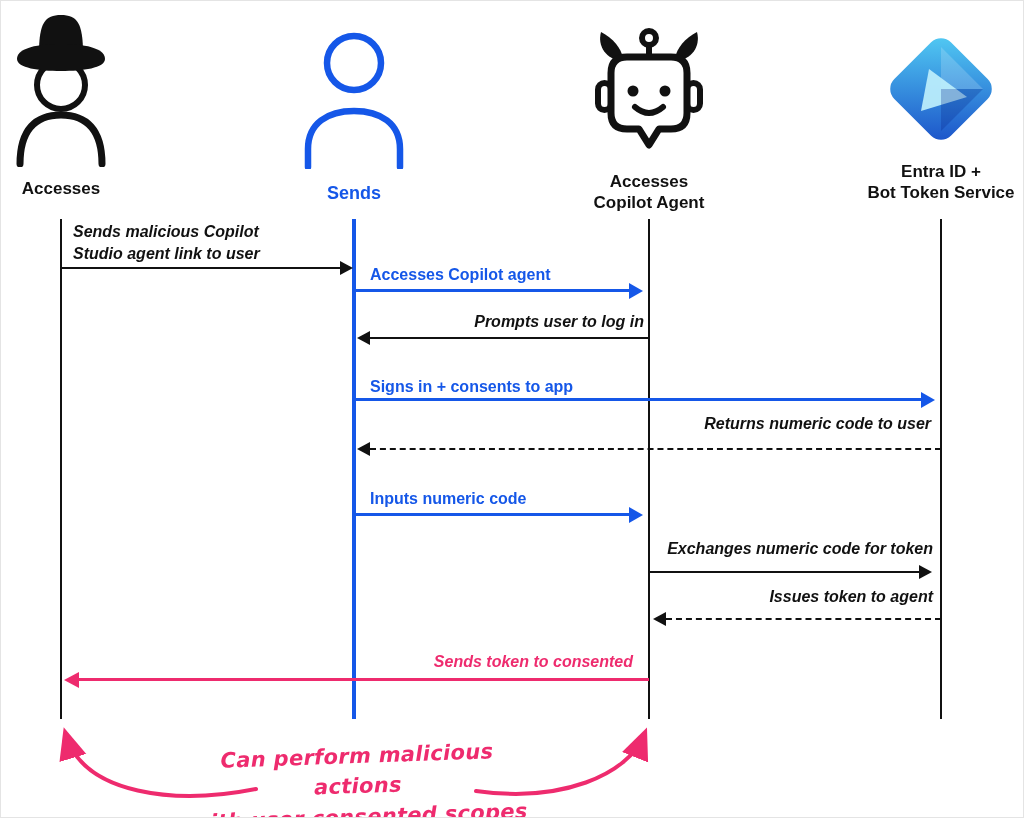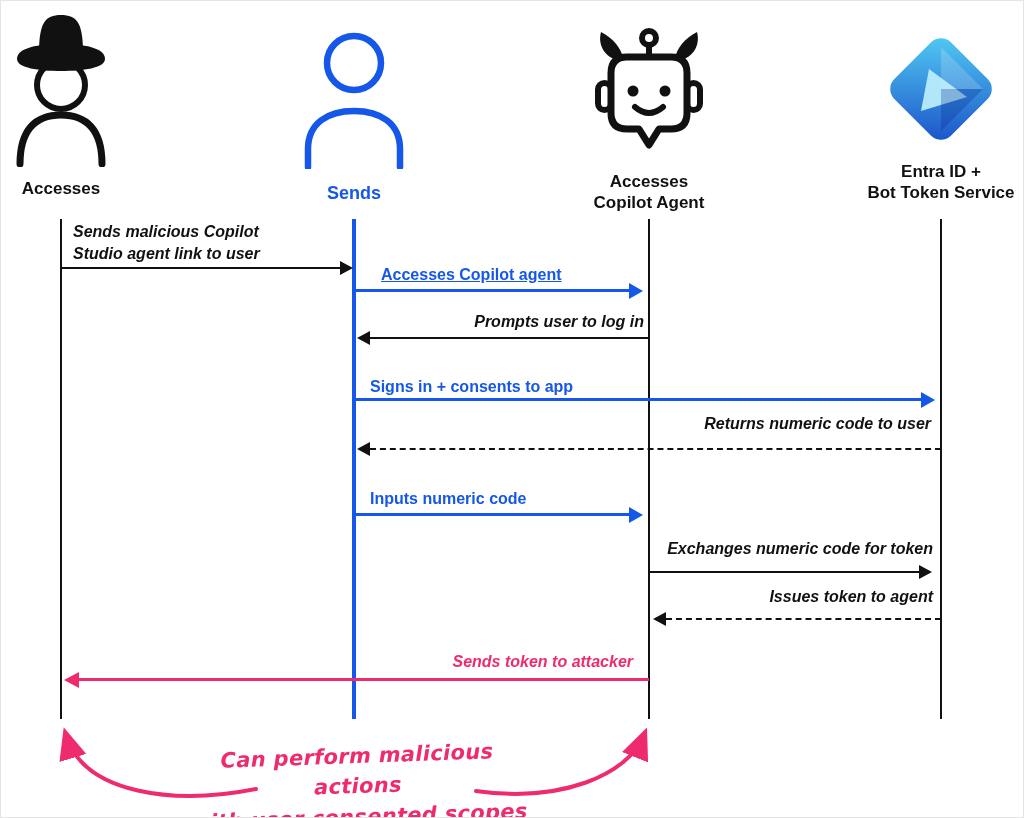--- a/index.html
+++ b/index.html
@@ -103,21 +103,21 @@
 
   <div class="lifeline ll-attacker"></div>
   <div class="lifeline ll-target"></div>
   <div class="lifeline ll-agent"></div>
   <div class="lifeline ll-entra"></div>
 
   <div class="msg-label italic" style="left:72px;top:220px;width:195px;">Sends malicious Copilot Studio agent link to user</div>
   <div class="line k-solid" style="left:60px;top:266px;width:283px;"></div>
   <div class="ah ah-r-k" style="left:339px;top:260px;"></div>
 
-  <div class="msg-label blue" style="left:380px;top:263px;text-decoration:underline;">Accesses Copilot agent</div>
+  <div class="msg-label blue" style="left:369px;top:263px;">Accesses Copilot agent</div>
   <div class="line b-solid" style="left:355px;top:288px;width:274px;"></div>
   <div class="ah ah-r-b" style="left:628px;top:282px;"></div>
 
   <div class="msg-label italic right" style="left:420px;top:310px;width:223px;">Prompts user to log in</div>
   <div class="ah ah-l-k" style="left:356px;top:330px;"></div>
   <div class="line k-solid" style="left:369px;top:336px;width:279px;"></div>
 
   <div class="msg-label blue" style="left:369px;top:375px;text-align:center;">Signs in + consents to app</div>
   <div class="line b-solid" style="left:355px;top:397px;width:566px;"></div>
   <div class="ah ah-r-b" style="left:920px;top:391px;"></div>
@@ -131,21 +131,21 @@
   <div class="ah ah-r-b" style="left:628px;top:506px;"></div>
 
   <div class="msg-label italic right" style="left:600px;top:537px;width:332px;">Exchanges numeric code for token</div>
   <div class="line k-solid" style="left:648px;top:570px;width:274px;"></div>
   <div class="ah ah-r-k" style="left:918px;top:564px;"></div>
 
   <div class="msg-label italic right" style="left:660px;top:585px;width:272px;">Issues token to agent</div>
   <div class="ah ah-l-k" style="left:652px;top:611px;"></div>
   <div class="line k-dash" style="left:665px;top:617px;width:275px;"></div>
 
-  <div class="msg-label italic pink right" style="left:380px;top:650px;width:252px;">Sends token to attacker</div>
+  <div class="msg-label italic pink right" style="left:380px;top:650px;width:252px;">Sends token to consented</div>
   <div class="ah ah-l-p" style="left:63px;top:671px;"></div>
   <div class="line p-solid" style="left:77px;top:677px;width:571px;"></div>
 
   <svg class="abs" style="left:25px;top:698px;" width="660" height="118" viewBox="0 0 660 118">
     <defs>
       <marker id="pinkArrow" markerWidth="9" markerHeight="8" refX="6" refY="3.5" orient="auto" markerUnits="strokeWidth">
         <path d="M0,0 L8,3.5 L0,7 Z" fill="#ee2b6e"></path>
       </marker>
     </defs>
     <path d="M 230 90 C 150 106 58 96 40 36" fill="none" stroke="#ee2b6e" stroke-width="4" stroke-linecap="round" marker-end="url(#pinkArrow)"></path>

